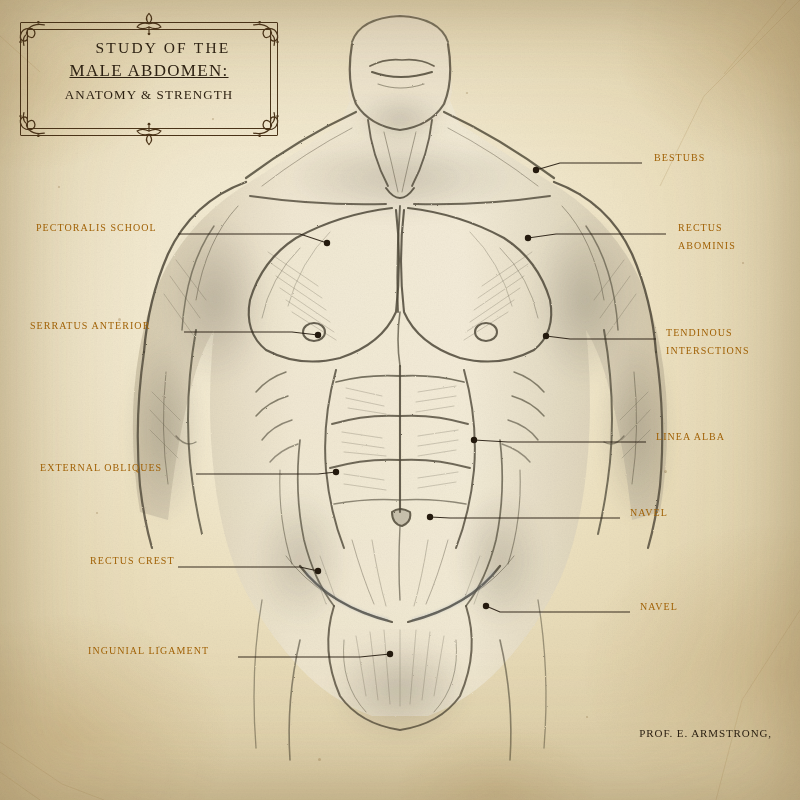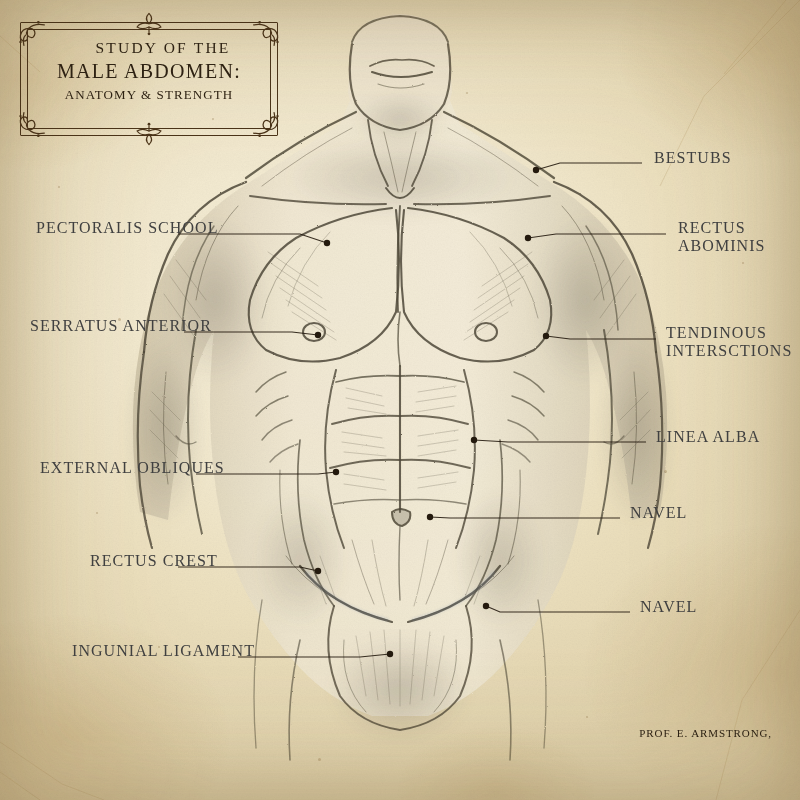--- a/index.html
+++ b/index.html
@@ -35,24 +35,24 @@
   #cartouche .frame-inner{inset:7px;border-width:1.1px;}
   #cartouche .flour{position:absolute;width:34px;height:34px;color:#4a3318;}
   #cartouche .fl-tl{left:-8px;top:-9px;}
   #cartouche .fl-tr{right:-8px;top:-9px;transform:scaleX(-1);}
   #cartouche .fl-bl{left:-8px;bottom:-9px;transform:scaleY(-1);}
   #cartouche .fl-br{right:-8px;bottom:-9px;transform:scale(-1,-1);}
   #cartouche .fl-tm{left:50%;top:-12px;margin-left:-17px;}
   #cartouche .fl-bm{left:50%;bottom:-12px;margin-left:-17px;transform:scaleY(-1);}
   #cartouche .ttxt{position:absolute;left:0;right:0;top:15px;text-align:center;color:#2e2213;}
   .t1{font-size:15.5px;letter-spacing:2.2px;line-height:21px;padding-left:28px;}
-  .t2{font-size:20px;letter-spacing:1.3px;line-height:26px;}
+  .t2{font-size:17px;letter-spacing:1.3px;line-height:26px;text-decoration:underline;}
   .t3{font-size:13px;letter-spacing:1.1px;line-height:22px;}
   
-  .label{position:absolute;color:#404040;font-size:16px;letter-spacing:1.05px;
+  .label{position:absolute;color:#a16207;font-size:10px;letter-spacing:1.05px;
     line-height:17.5px;white-space:pre;}
   .label.r{text-align:left;}
   svg.overlay{position:absolute;inset:0;width:800px;height:800px;}
   #sig{position:absolute;right:28px;bottom:22px;text-align:center;color:#2c2113;
     font-size:11px;letter-spacing:.9px;line-height:18px;white-space:pre;}
 </style>
 </head>
 <body>
 
 <div id="page">
@@ -391,21 +391,21 @@
       <circle cx="430" cy="517" r="3.2" fill="#241a0e"></circle>
       <polyline points="630,612 500,612 486,606" fill="none" stroke="#241a0e" stroke-width="1.1" opacity=".9"></polyline>
       <circle cx="486" cy="606" r="3.2" fill="#241a0e"></circle>
     </svg>
 
   <div id="labels-left">
       <div class="label" style="top: 219px; left: 36px;">PECTORALIS SCHOOL</div>
       <div class="label" style="top: 317px; left: 30px;">SERRATUS ANTERIOR</div>
       <div class="label" style="top: 459px; left: 40px;">EXTERNAL OBLIQUES</div>
       <div class="label" style="top: 552px; left: 90px;">RECTUS CREST</div>
-      <div class="label" style="top: 642px; left: 72px;">INGUNIAL LIGAMENT</div>
+      <div class="label" style="top: 642px; left: 88px;">INGUNIAL LIGAMENT</div>
     </div>
   <div id="labels-right">
       <div class="label r" style="top: 149px; left: 654px;"><div>BESTUBS</div></div>
       <div class="label r" style="top: 219px; left: 678px; font-family: Liberation Serif, serif;"><div>RECTUS</div><div>ABOMINIS</div></div>
       <div class="label r" style="top: 324px; left: 666px;"><div>TENDINOUS</div><div>INTERSCTIONS</div></div>
       <div class="label r" style="top: 428px; left: 656px; font-family: Liberation Serif, serif;"><div>LINEA ALBA</div></div>
       <div class="label r" style="top: 504px; left: 630px;"><div>NAVEL</div></div>
       <div class="label r" style="top: 598px; left: 640px;"><div>NAVEL</div></div>
     </div>
 

